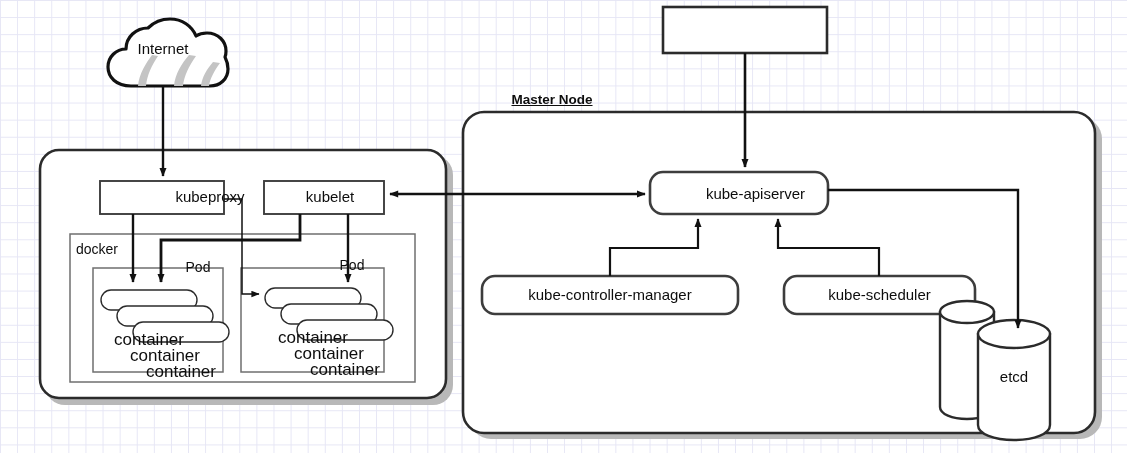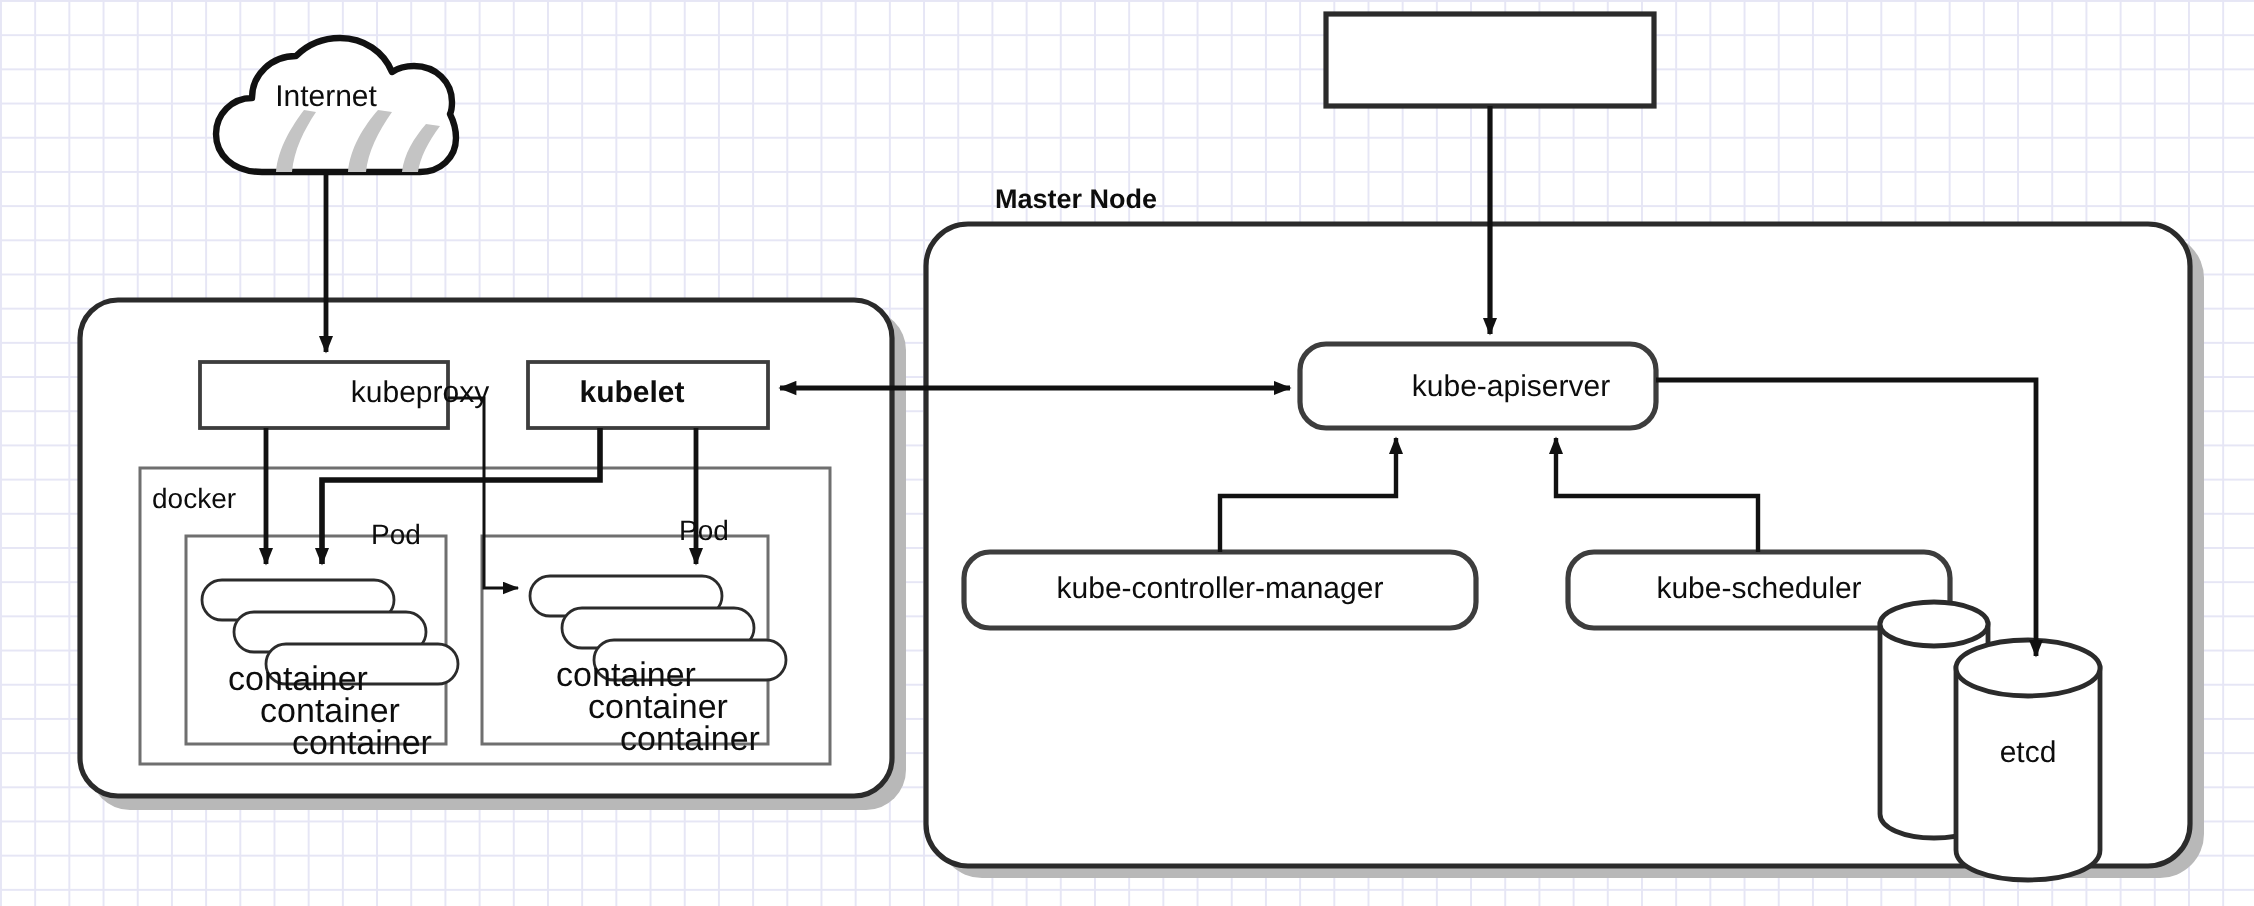--- a/index.html
+++ b/index.html
@@ -163,25 +163,25 @@
 
     <path d="M879,276 L879,248 L778,248 L778,219" fill="none" stroke="#111" stroke-width="2.2" stroke-linejoin="miter" marker-end="url(#arrowDark)"></path>
 
     <path d="M828,190 L1018,190 L1018,328" fill="none" stroke="#111" stroke-width="2.4" stroke-linejoin="miter" marker-end="url(#arrowDark)"></path>
   </svg>
 
   <div class="lbl box-label" style="left:108px; top:40px; width:110px;">Internet</div>
 
 
 
-  <div class="lbl node-title" style="left:420px; top:92px; width:236px;">Master Node</div>
+  <div class="lbl node-title" style="left:434px; top:92px; width:236px;text-decoration:underline;">Master Node</div>
 
   <div class="lbl box-label" style="left:100px; top:188px; width:124px;margin-left:48px;">kubeproxy</div>
 
-  <div class="lbl box-label" style="left:256px; top:188px; width:120px;font-weight:bold;">kubelet</div>
+  <div class="lbl box-label" style="left:270px; top:188px; width:120px;">kubelet</div>
 
   <div class="lbl small-label" style="left:76px; top:241px; width:90px; text-align:left;">docker</div>
 
   <div class="lbl small-label" style="left:168px; top:259px; width:60px;">Pod</div>
 
   <div class="lbl small-label" style="left:322px; top:257px; width:60px;">Pod</div>
 
   <div class="lbl container-label" style="left:101px; top:294px; width:96px;">container</div>
   <div class="lbl container-label" style="left:117px; top:310px; width:96px;">container</div>
   <div class="lbl container-label" style="left:133px; top:326px; width:96px;">container</div>

